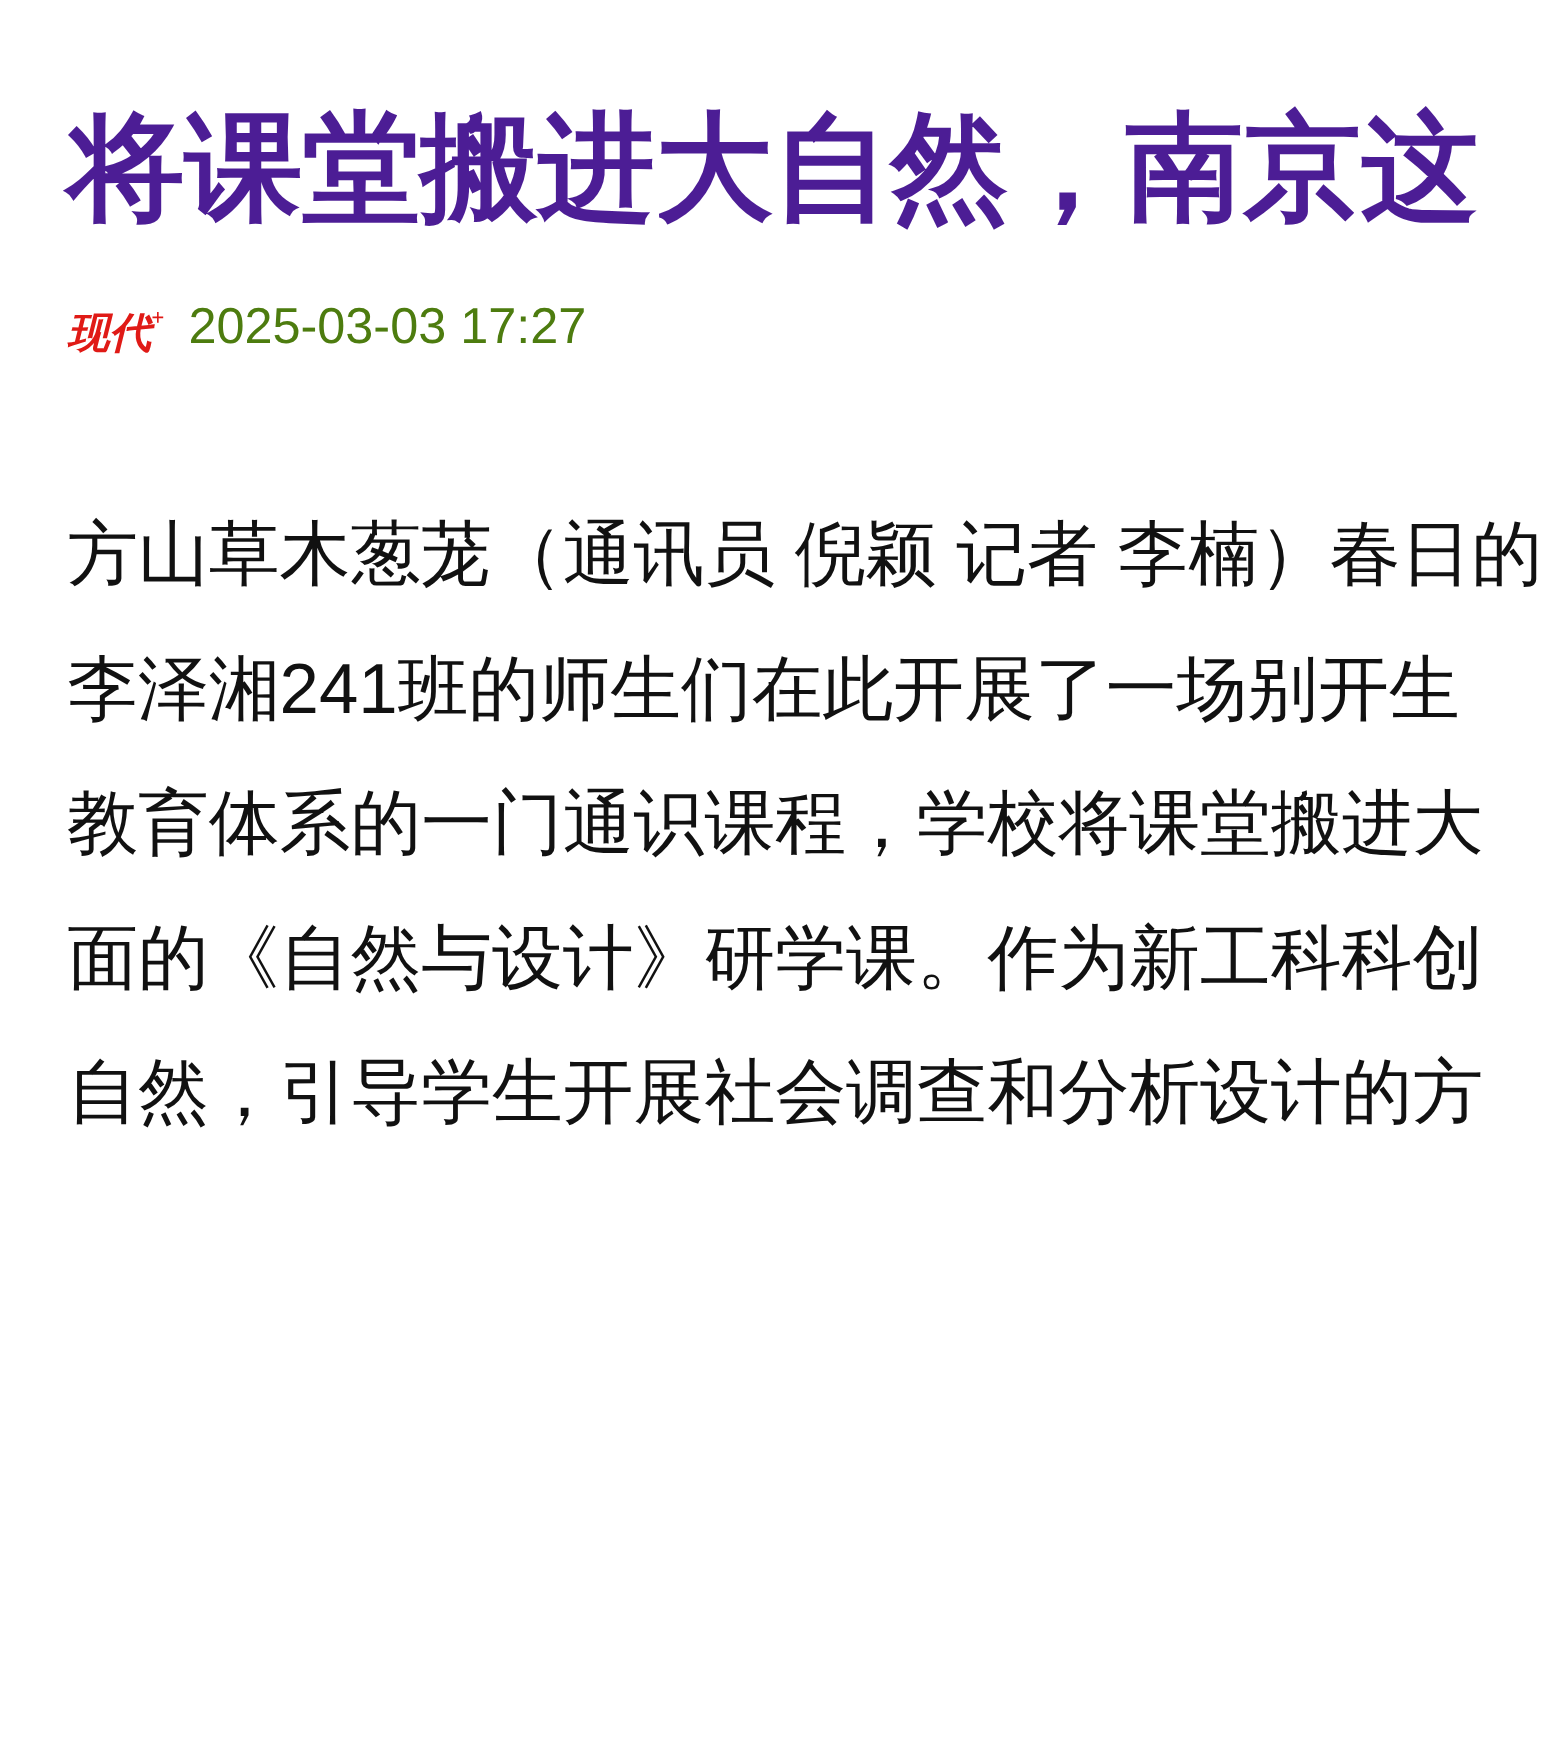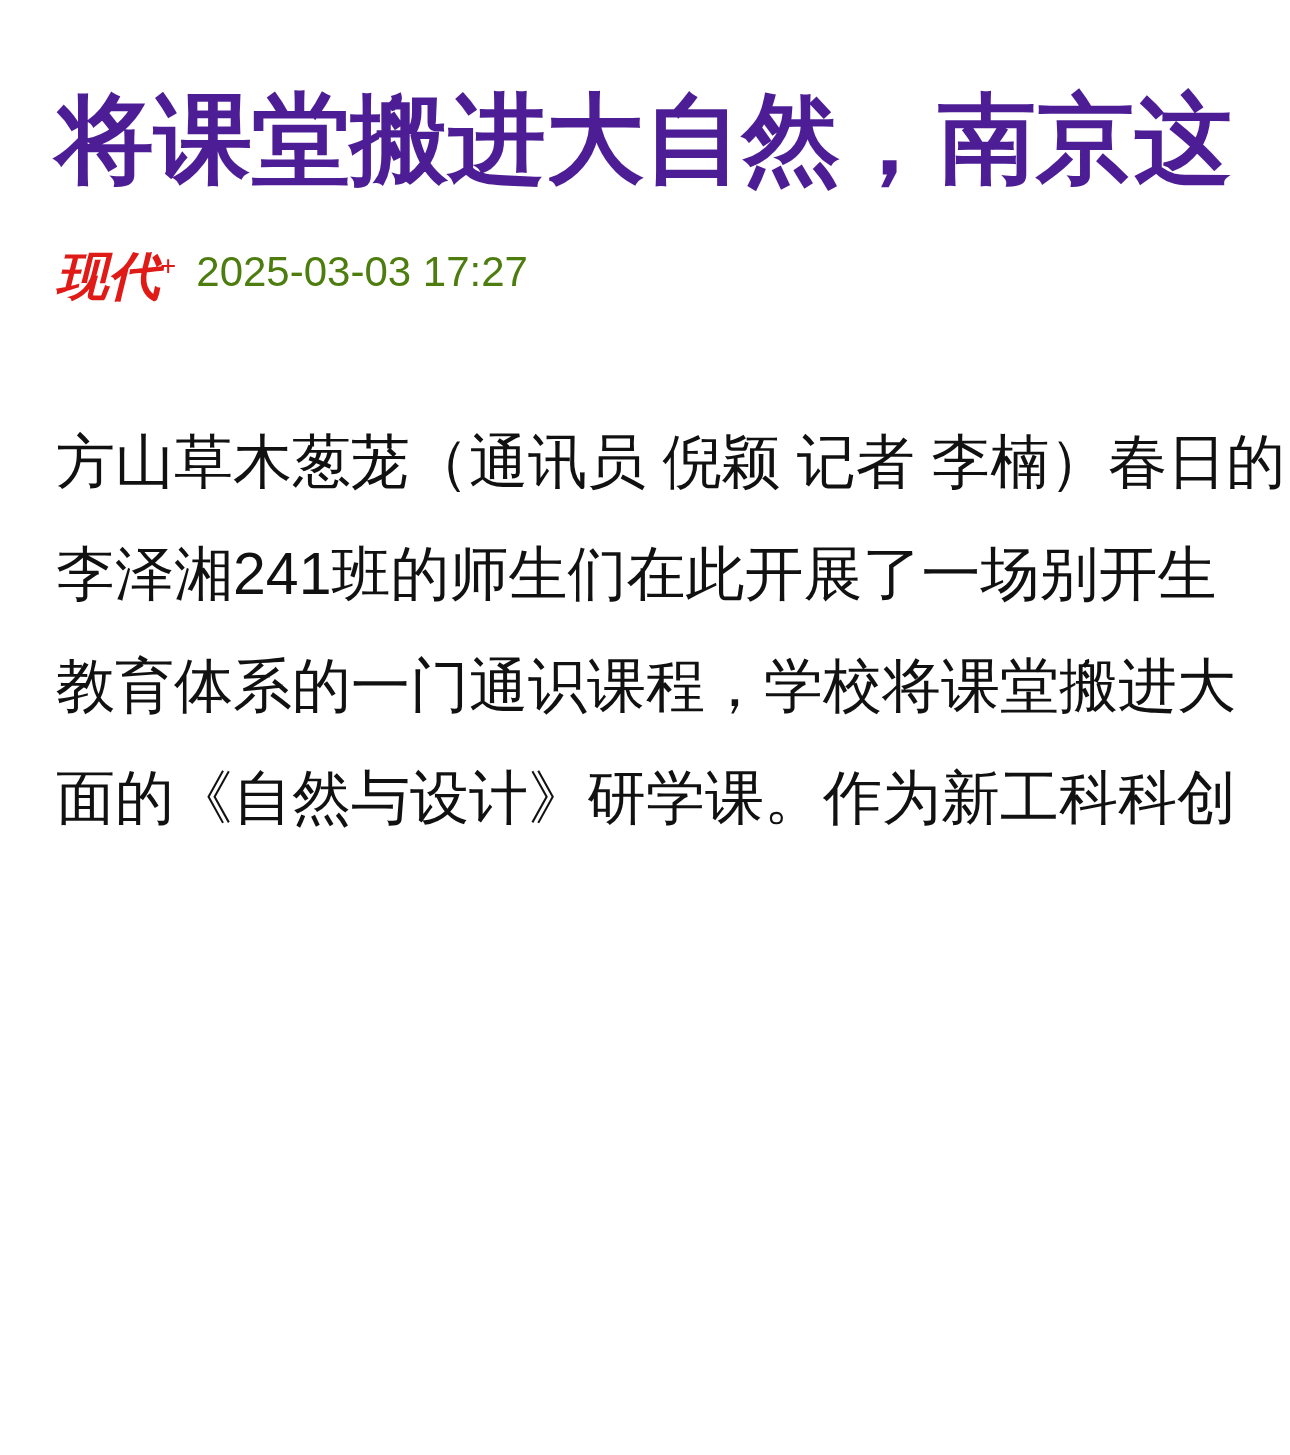--- a/index.html
+++ b/index.html
@@ -30,21 +30,21 @@
     display: block;
     white-space: nowrap;
   }
   .meta {
     margin-top: 44px;
     display: flex;
     align-items: center;
     height: 56px;
   }
   .logo {
-    font-size: 52px;
+    font-size: 35px;
     line-height: 56px;
     font-weight: 900;
     font-style: italic;
     color: #e01a16;
     font-family: "Liberation Serif", "DejaVu Serif", serif;
     white-space: nowrap;
   }
   .logo sup {
     font-size: 0.55em;
     font-style: normal;
@@ -81,15 +81,16 @@
   <div class="meta">
     <span class="logo"><span>现代</span><sup>+</sup></span>
     <span class="pub-time">2025-03-03 17:27</span>
   </div>
 
   <div class="body-text">
     <span class="b-line">方山草木葱茏（通讯员 倪颖 记者 李楠）春日的</span>
     <span class="b-line">李泽湘241班的师生们在此开展了一场别开生</span>
     <span class="b-line">教育体系的一门通识课程，学校将课堂搬进大</span>
     <span class="b-line">面的《自然与设计》研学课。作为新工科科创</span>
+    <span class="b-line">自然，引导学生开展社会调查和分析设计的方</span>
   </div>
 
 </div>
 
 </body></html>

